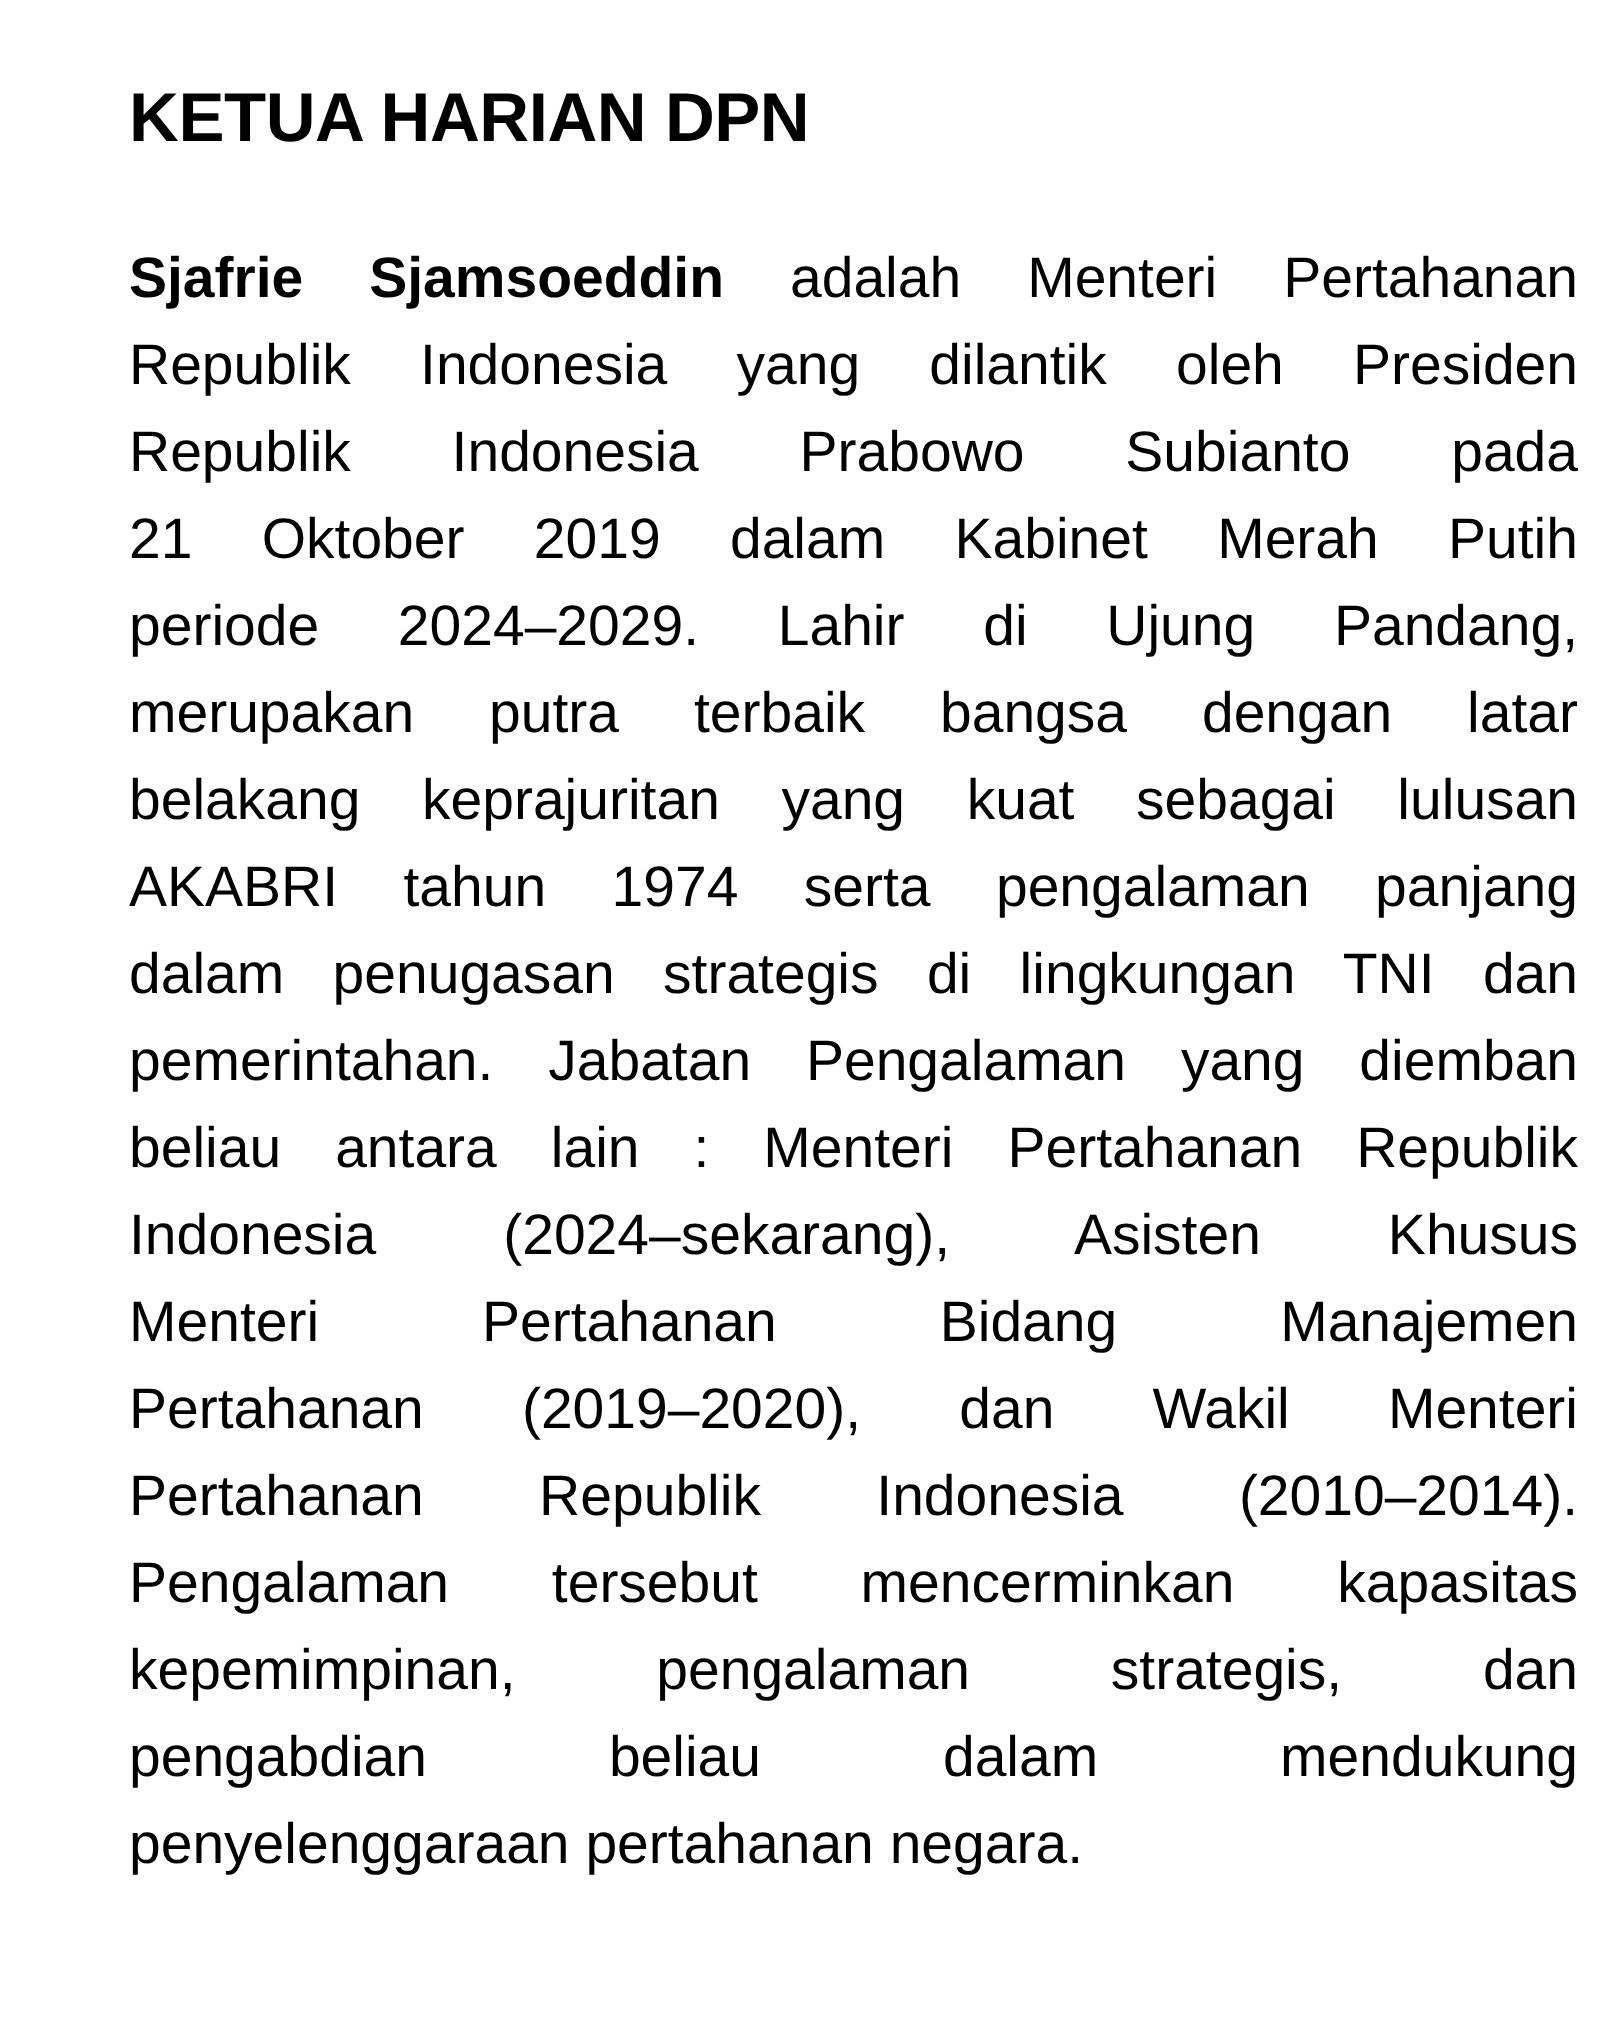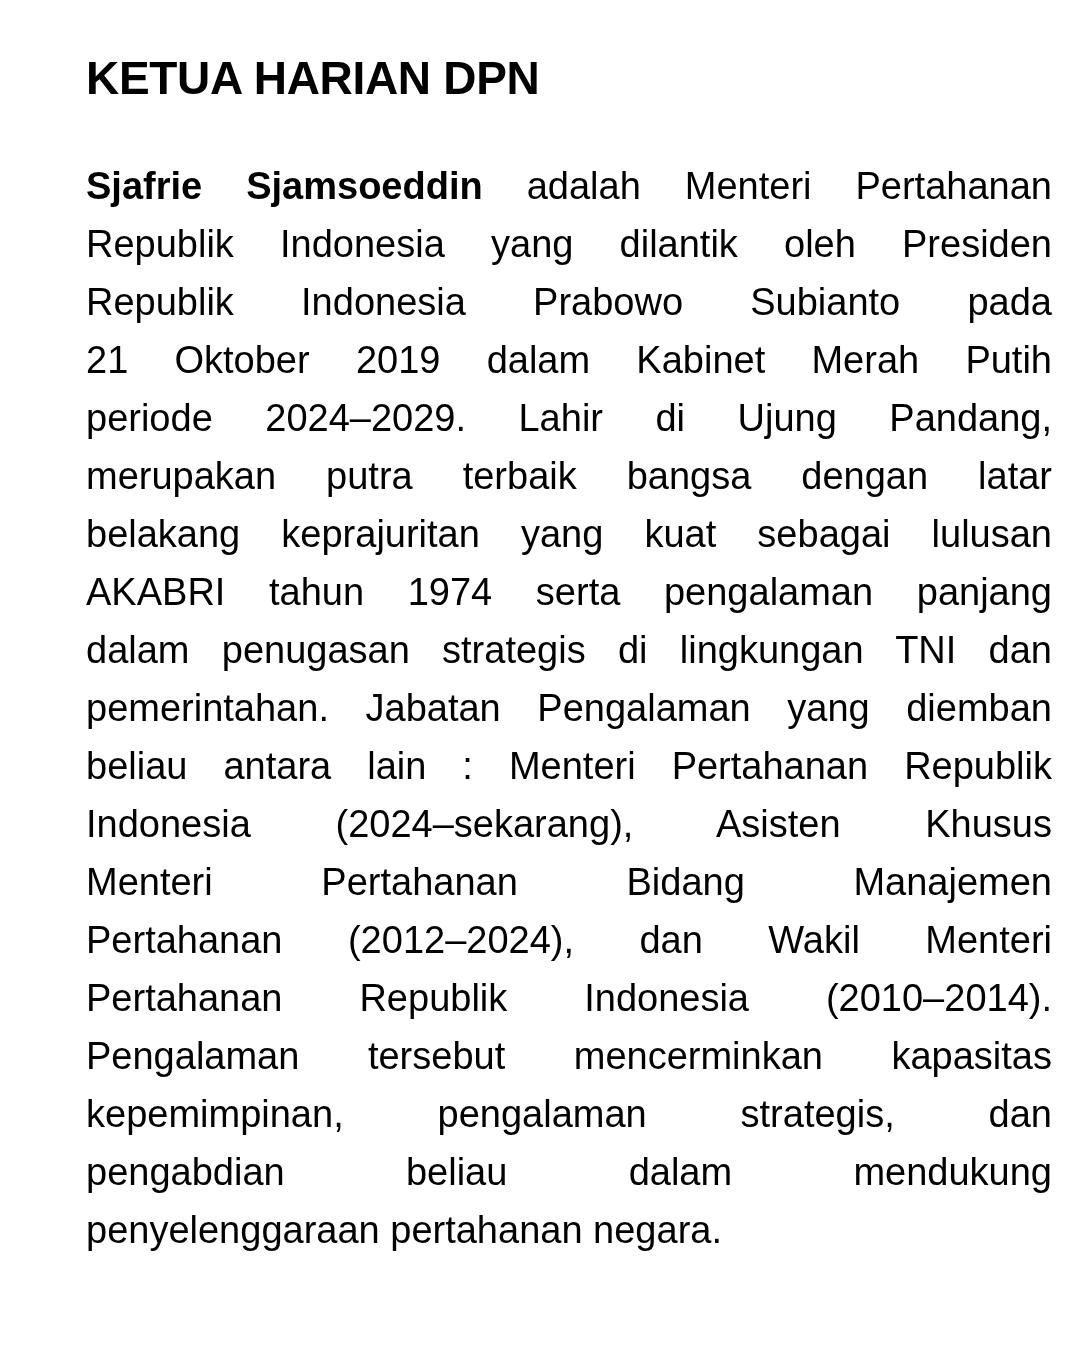--- a/index.html
+++ b/index.html
@@ -70,20 +70,20 @@
     <span class="line">21 Oktober 2019 dalam Kabinet Merah Putih</span>
     <span class="line">periode 2024–2029. Lahir di Ujung Pandang,</span>
     <span class="line">merupakan putra terbaik bangsa dengan latar</span>
     <span class="line">belakang keprajuritan yang kuat sebagai lulusan</span>
     <span class="line">AKABRI tahun 1974 serta pengalaman panjang</span>
     <span class="line">dalam penugasan strategis di lingkungan TNI dan</span>
     <span class="line">pemerintahan. Jabatan Pengalaman yang diemban</span>
     <span class="line">beliau antara lain : Menteri Pertahanan Republik</span>
     <span class="line">Indonesia (2024–sekarang), Asisten Khusus</span>
     <span class="line">Menteri Pertahanan Bidang Manajemen</span>
-    <span class="line">Pertahanan (2012–2024), dan Wakil Menteri</span>
+    <span class="line">Pertahanan (2019–2020), dan Wakil Menteri</span>
     <span class="line">Pertahanan Republik Indonesia (2010–2014).</span>
     <span class="line">Pengalaman tersebut mencerminkan kapasitas</span>
     <span class="line">kepemimpinan, pengalaman strategis, dan</span>
     <span class="line">pengabdian beliau dalam mendukung</span>
     <span class="line last">penyelenggaraan pertahanan negara.</span>
   </div>
 </div>
 
 </body></html>

